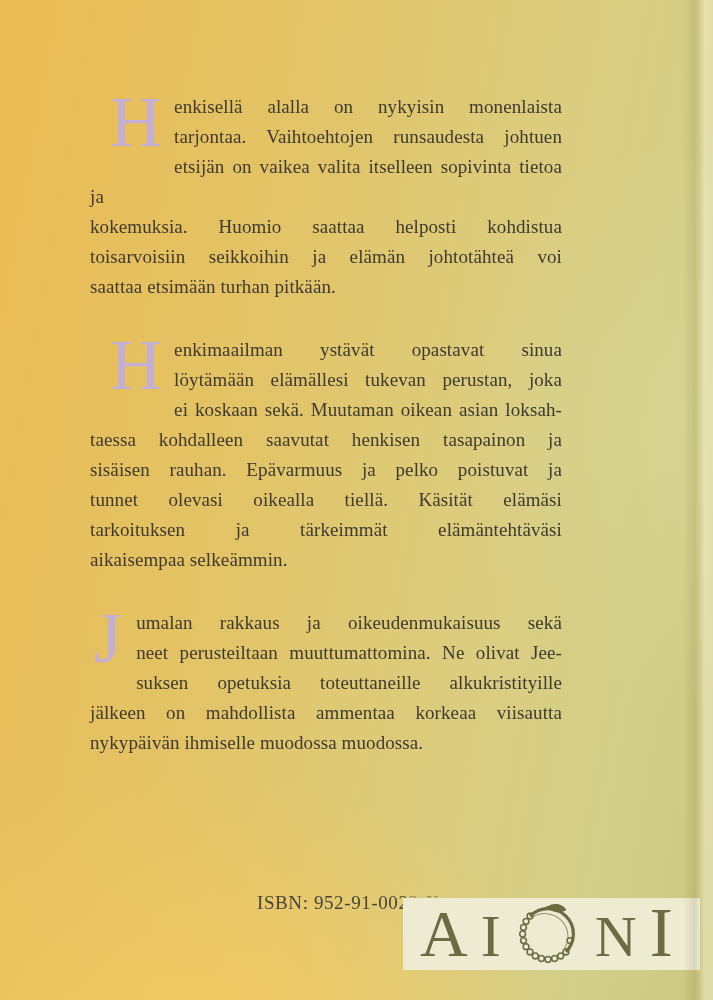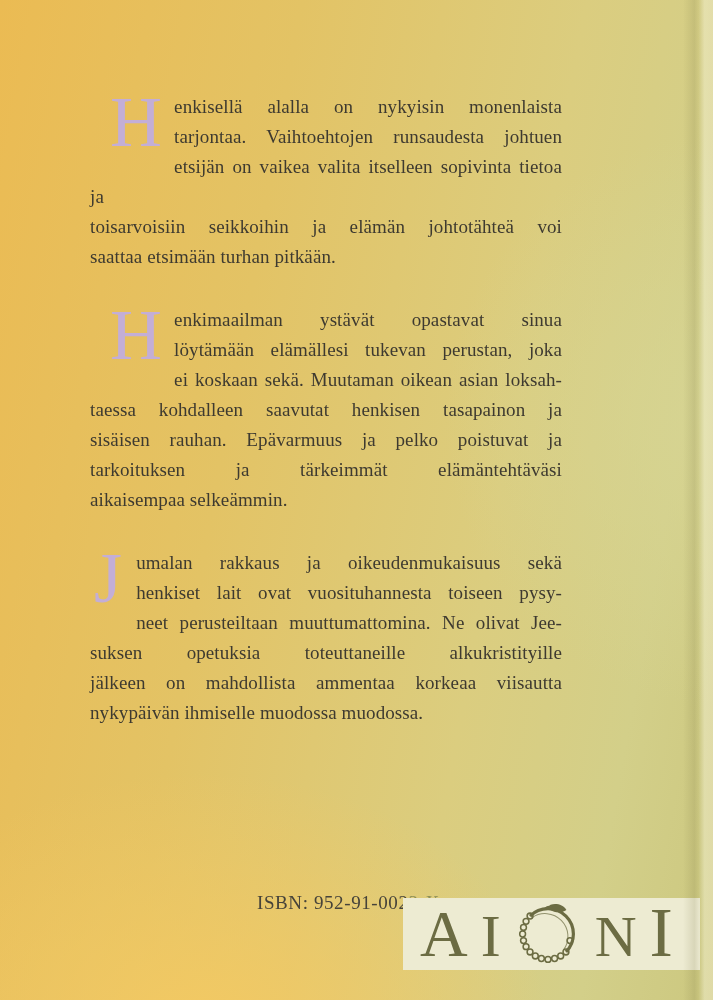--- a/index.html
+++ b/index.html
@@ -72,37 +72,38 @@
 <body>
 
 <div class="cover">
 
   <div class="text-block" id="paragraphs">
       <div class="para para-1">
         <span class="dropcap">H</span>
         <div class="line">enkisellä alalla on nykyisin monenlaista</div>
         <div class="line">tarjontaa. Vaihtoehtojen runsaudesta johtuen</div>
         <div class="line">etsijän on vaikea valita itselleen sopivinta tietoa ja</div>
+        <div class="line">kokemuksia. Huomio saattaa helposti kohdistua</div>
         <div class="line">toisarvoisiin seikkoihin ja elämän johtotähteä voi</div>
         <div class="line last">saattaa etsimään turhan pitkään.</div>
       </div>
       <div class="para para-2">
         <span class="dropcap">H</span>
         <div class="line">enkimaailman ystävät opastavat sinua</div>
         <div class="line">löytämään elämällesi tukevan perustan, joka</div>
         <div class="line">ei koskaan sekä. Muutaman oikean asian loksah-</div>
         <div class="line">taessa kohdalleen saavutat henkisen tasapainon ja</div>
         <div class="line">sisäisen rauhan. Epävarmuus ja pelko poistuvat ja</div>
+        <div class="line">tunnet olevasi oikealla tiellä. Käsität elämäsi</div>
         <div class="line">tarkoituksen ja tärkeimmät elämäntehtäväsi</div>
         <div class="line last">aikaisempaa selkeämmin.</div>
       </div>
       <div class="para para-3">
         <span class="dropcap">J</span>
         <div class="line">umalan rakkaus ja oikeudenmukaisuus sekä</div>
-        <div class="line">henkiset lait ovat vuosituhannesta toiseen pysy-</div>
         <div class="line">neet perusteiltaan muuttumattomina. Ne olivat Jee-</div>
         <div class="line">suksen opetuksia toteuttaneille alkukristityille</div>
         <div class="line">jälkeen on mahdollista ammentaa korkeaa viisautta</div>
         <div class="line last">nykypäivän ihmiselle muodossa muodossa.</div>
       </div>
     </div>
 
   <div class="isbn"><span>ISBN: 952-91-002</span><span class="light">3-X</span></div>
 
   <div class="logo-plate">

